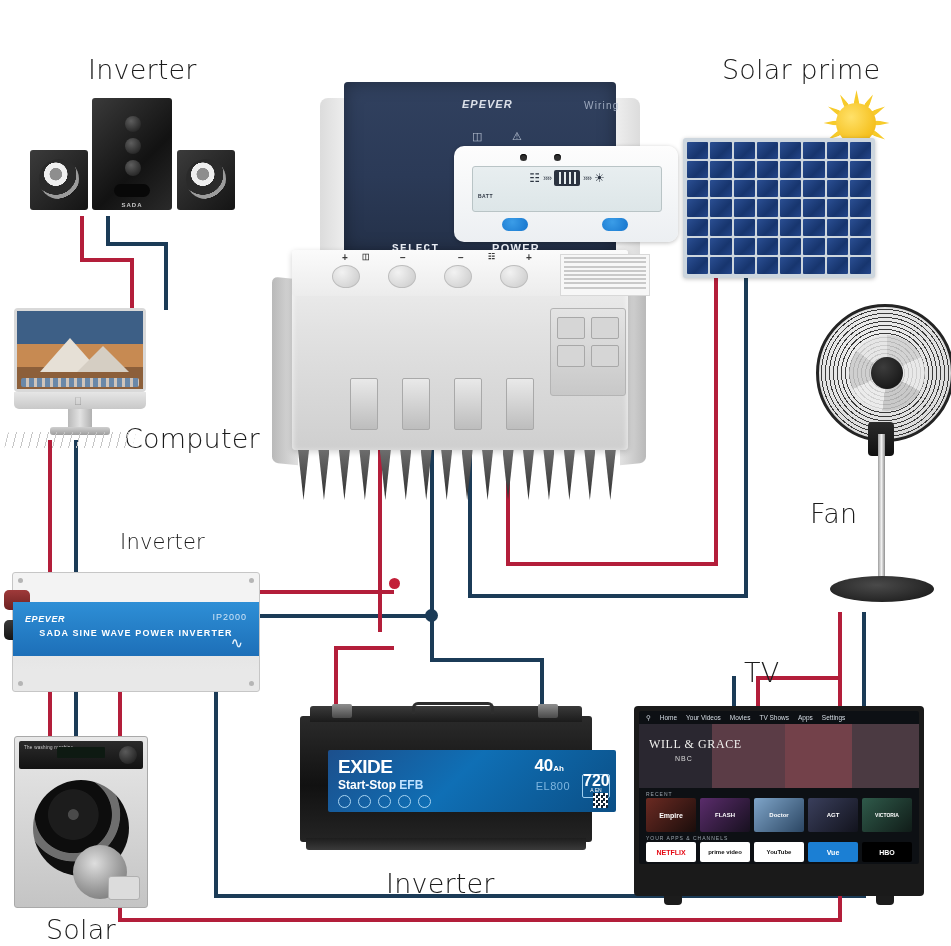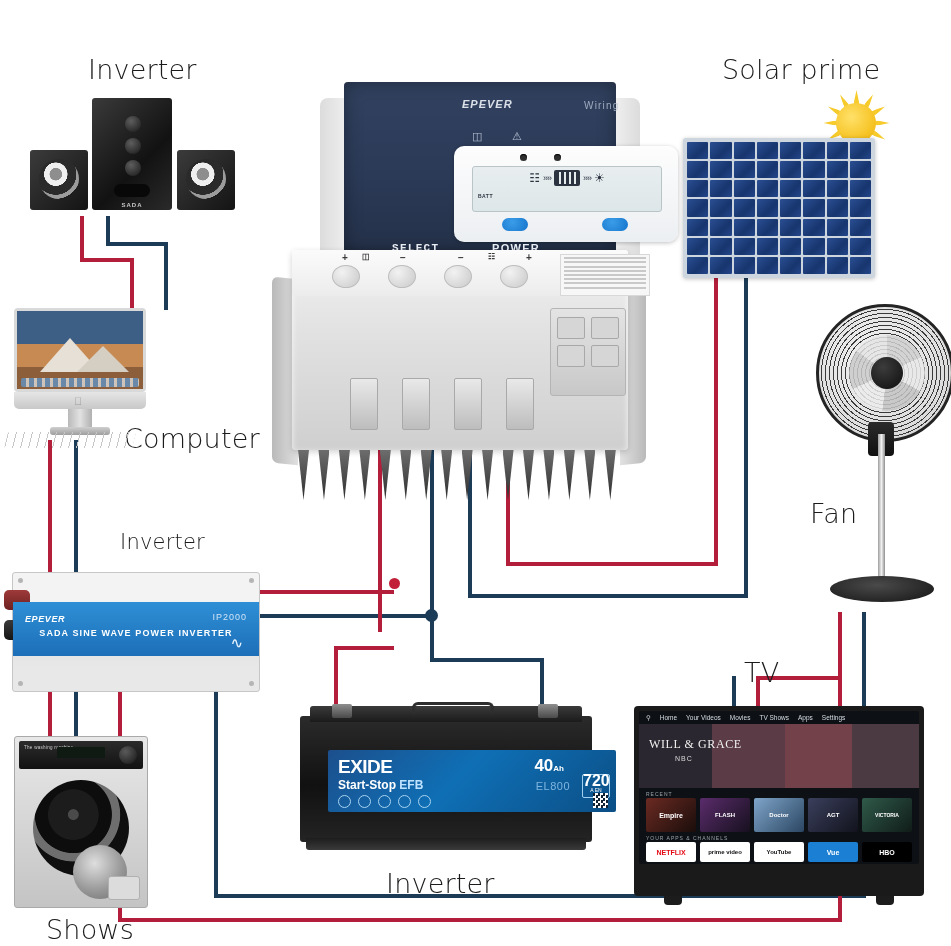--- a/index.html
+++ b/index.html
@@ -297,21 +297,21 @@
   <div class="dot" style="left:389px; top:578px; width:11px; height:11px;"></div>
   <div class="dot nv" style="left:425px; top:609px; width:13px; height:13px;"></div>
 
   <div class="lbl" style="left:88px;  top:54px;  font-size:27px;">Inverter</div>
   <div class="lbl" style="left:722px; top:54px;  font-size:27px;">Solar prime</div>
   <div class="lbl" style="left:124px; top:423px; font-size:27px;">Computer</div>
   <div class="lbl" style="left:120px; top:530px; font-size:21px;">Inverter</div>
   <div class="lbl" style="left:810px; top:498px; font-size:27px;">Fan</div>
   <div class="lbl" style="left:744px; top:657px; font-size:27px;">TV</div>
   <div class="lbl" style="left:386px; top:868px; font-size:27px;">Inverter</div>
-  <div class="lbl" style="left:46px;  top:914px; font-size:27px;">Shows</div>
+  <div class="lbl" style="left:46px;  top:914px; font-size:27px;">Solar</div>
 
   <div class="dev" id="spk">
     <div class="sat satL">
         <div class="cone"></div>
       </div>
     <div class="sub">
       <div class="knobs">
         <div class="kb"></div>
         <div class="kb"></div>
         <div class="kb"></div>

